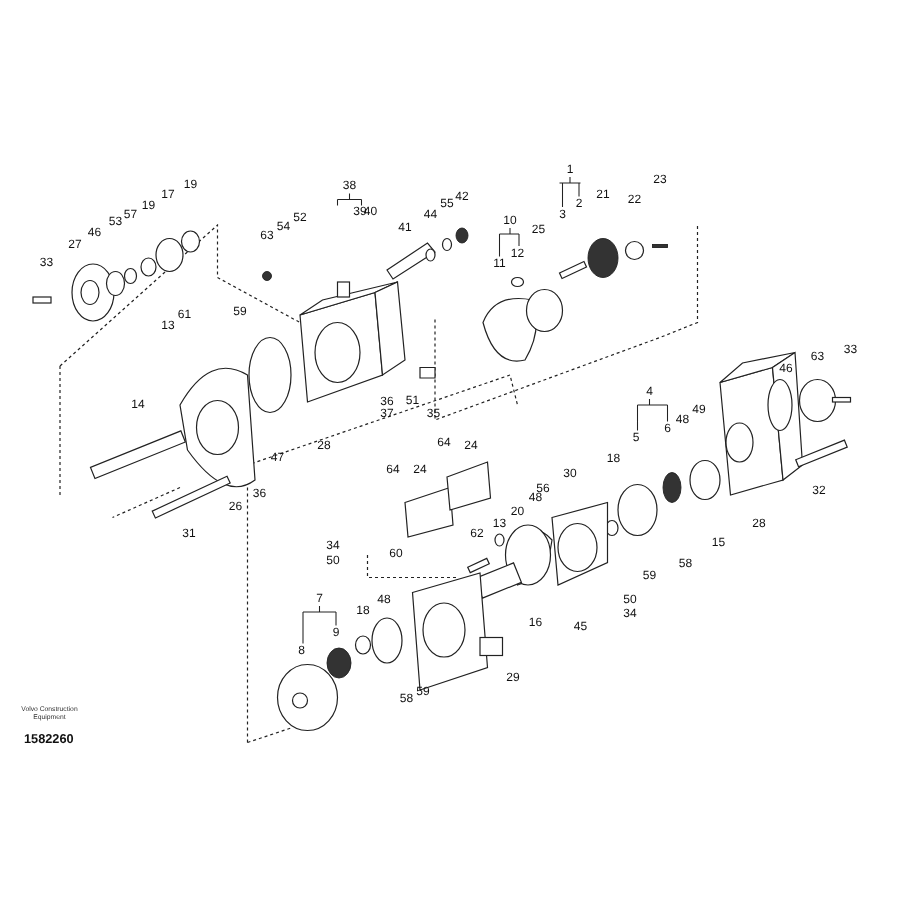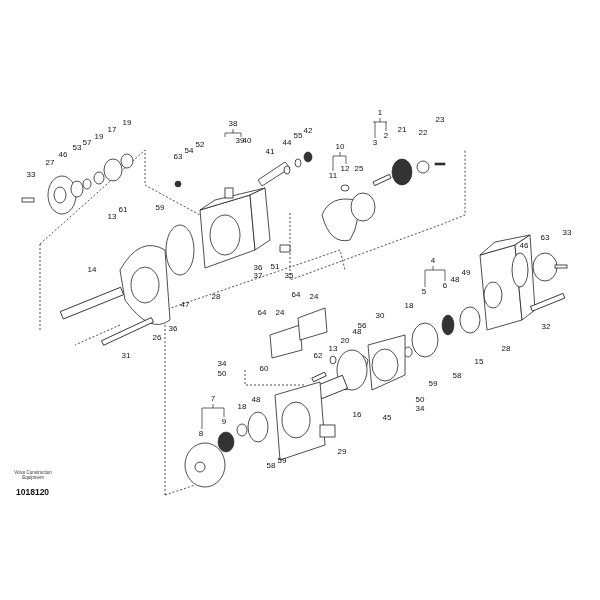--- a/index.html
+++ b/index.html
@@ -116,21 +116,21 @@
       <div class="lbl" style="left: 233px; top: 124px;">38</div>
       <div class="lbl" style="left: 224px; top: 141px; margin-left: 23px;">40</div>
       <div class="lbl" style="left: 240px; top: 141px;">39</div>
       <div class="lbl" style="left: 270px; top: 152px;">41</div>
       <div class="lbl" style="left: 287px; top: 143px;">44</div>
       <div class="lbl" style="left: 298px; top: 136px;">55</div>
       <div class="lbl" style="left: 308px; top: 131px;">42</div>
       <div class="lbl" style="left: 340px; top: 147px;">10</div>
       <div class="lbl" style="left: 333px; top: 176px;">11</div>
       <div class="lbl" style="left: 345px; top: 169px;">12</div>
-      <div class="lbl" style="left: 359px; top: 153px; margin-top: 16px;">25</div>
+      <div class="lbl" style="left: 359px; top: 153px;">25</div>
       <div class="lbl" style="left: 380px; top: 113px;">1</div>
       <div class="lbl" style="left: 375px; top: 143px;">3</div>
       <div class="lbl" style="left: 386px; top: 136px;">2</div>
       <div class="lbl" style="left: 402px; top: 130px;">21</div>
       <div class="lbl" style="left: 423px; top: 133px;">22</div>
       <div class="lbl" style="left: 440px; top: 120px;">23</div>
       <div class="lbl" style="left: 160px; top: 208px;">59</div>
       <div class="lbl" style="left: 112px; top: 217px;">13</div>
       <div class="lbl" style="left: 123px; top: 210px;">61</div>
       <div class="lbl" style="left: 258px; top: 268px;">36</div>
@@ -181,14 +181,14 @@
       <div class="lbl" style="left: 242px; top: 407px;">18</div>
       <div class="lbl" style="left: 256px; top: 400px;">48</div>
       <div class="lbl" style="left: 271px; top: 466px;">58</div>
       <div class="lbl" style="left: 282px; top: 461px;">59</div>
     </div>
 
   <div class="credit">
     <div>Volvo Construction</div>
     <div>Equipment</div>
   </div>
-  <div class="docnum">1018120</div>
+  <div class="docnum">1582260</div>
 </div>
 
 </body></html>

